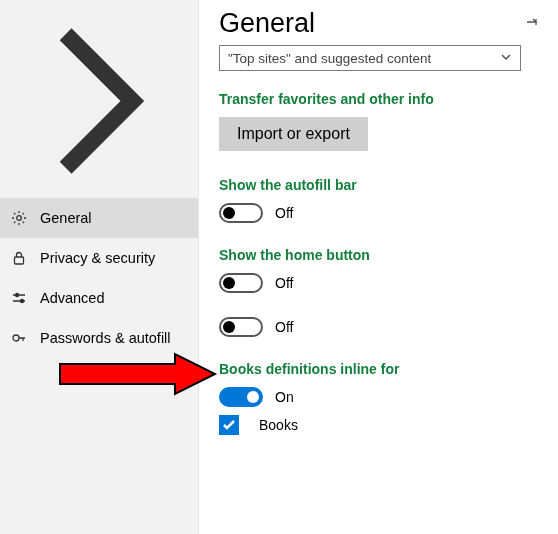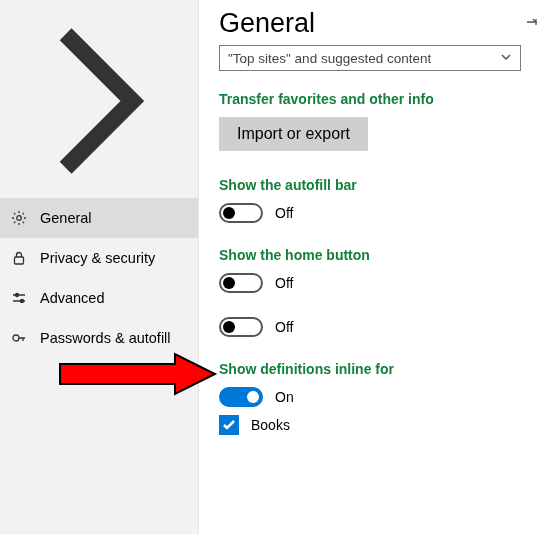--- a/index.html
+++ b/index.html
@@ -84,21 +84,21 @@
     background: #fff;
   }
   .toggle .knob {
     position:absolute; left:2px; top:2px;
     width:12px; height:12px; border-radius:50%;
     background:#000;
   }
   .toggle.on { background:#0078d7; border-color:#0078d7; }
   .toggle.on .knob { left:auto; right:2px; background:#fff; }
   .toggle-label { font-size:14px; }
-  .chk-row { display:flex; align-items:center; gap:12px; margin-top:8px; }
+  .chk-row { display:flex; align-items:center; gap:20px; margin-top:8px; }
   .chk {
     width:20px; height:20px; background:#0078d7;
     display:flex; align-items:center; justify-content:center;
   }
   .chk svg { width:14px; height:14px; stroke:#fff; fill:none; stroke-width:2.5; }
   .arrow-annot {
     position:absolute;
     left:55px; top:352px;
     width:165px; height:44px;
     pointer-events:none;
@@ -204,21 +204,21 @@
     <div class="setting-block">
       <div class="toggle-row">
         <div class="toggle">
             <div class="knob"></div>
           </div>
         <span class="toggle-label">Off</span>
       </div>
     </div>
 
     <div class="setting-block" style="margin-bottom:10px;">
-      <div class="section-label">Show definitions inline for</div>
+      <div class="section-label">Books definitions inline for</div>
       <div class="toggle-row">
         <div class="toggle on">
             <div class="knob"></div>
           </div>
         <span class="toggle-label">On</span>
       </div>
       <div class="chk-row">
         <div class="chk">
           <svg viewBox="0 0 14 14">
               <path d="M2 7l3 3 7-7"></path>

